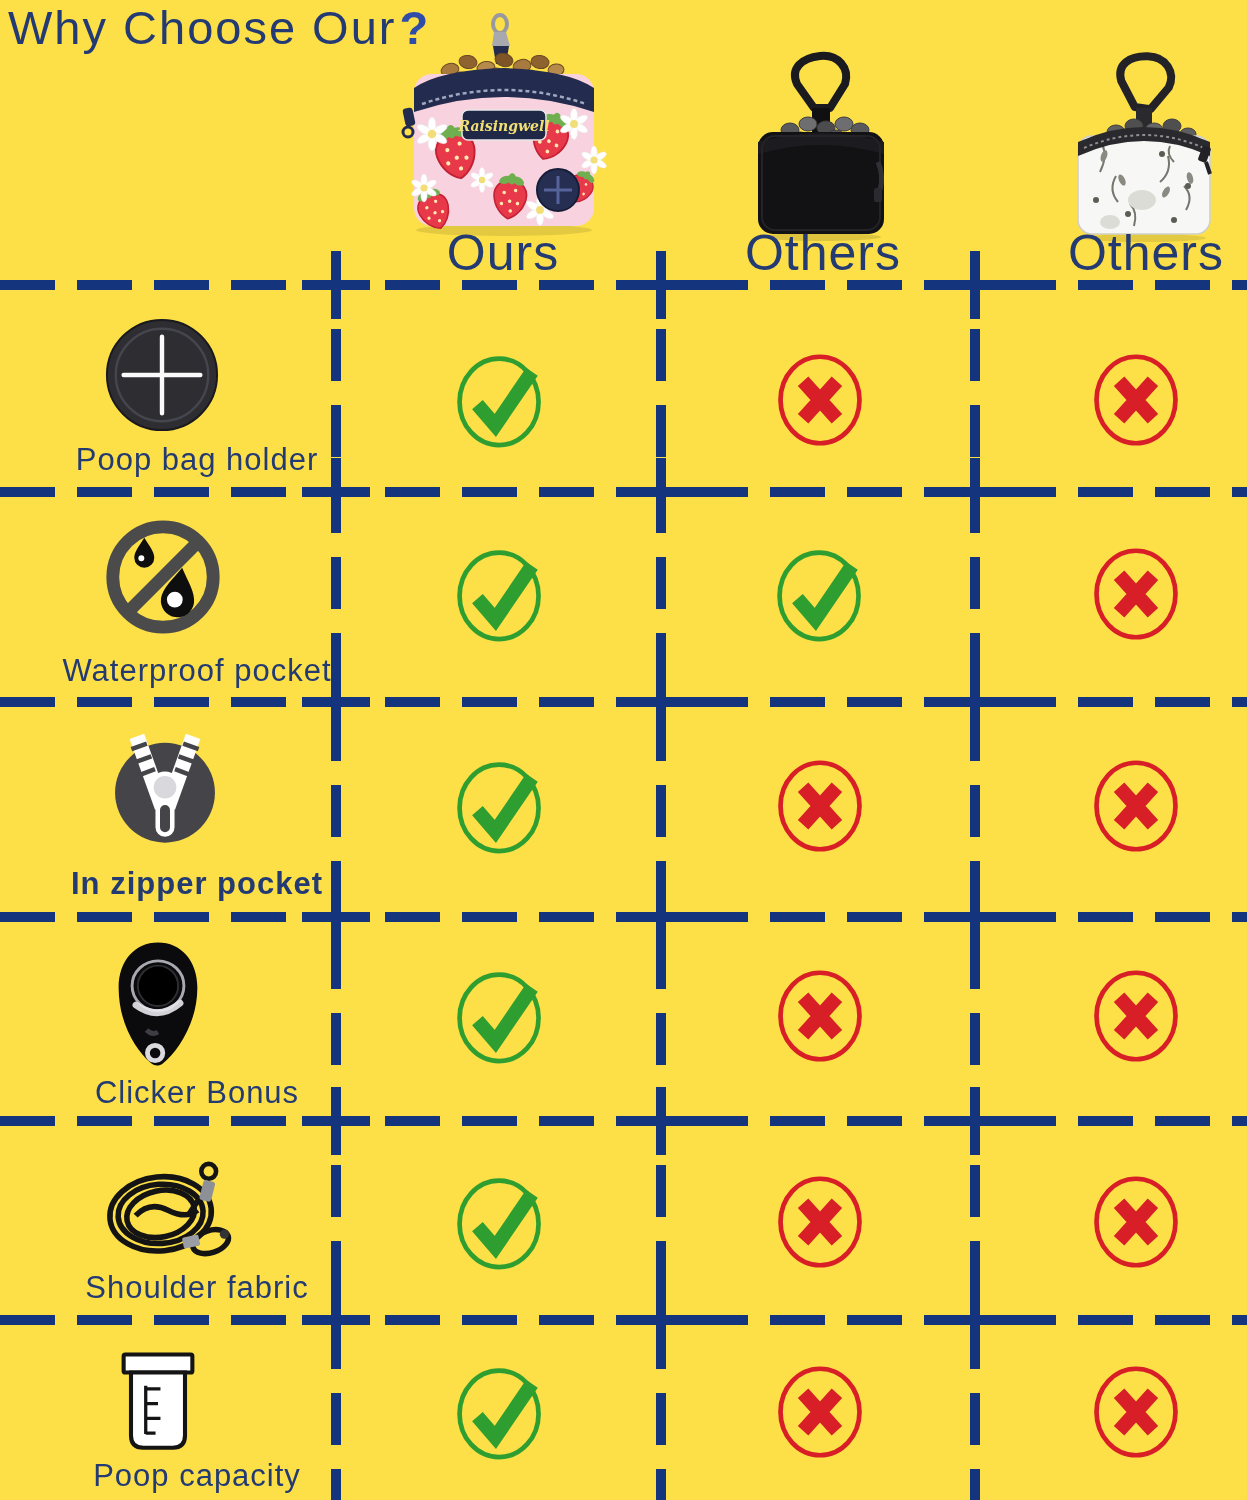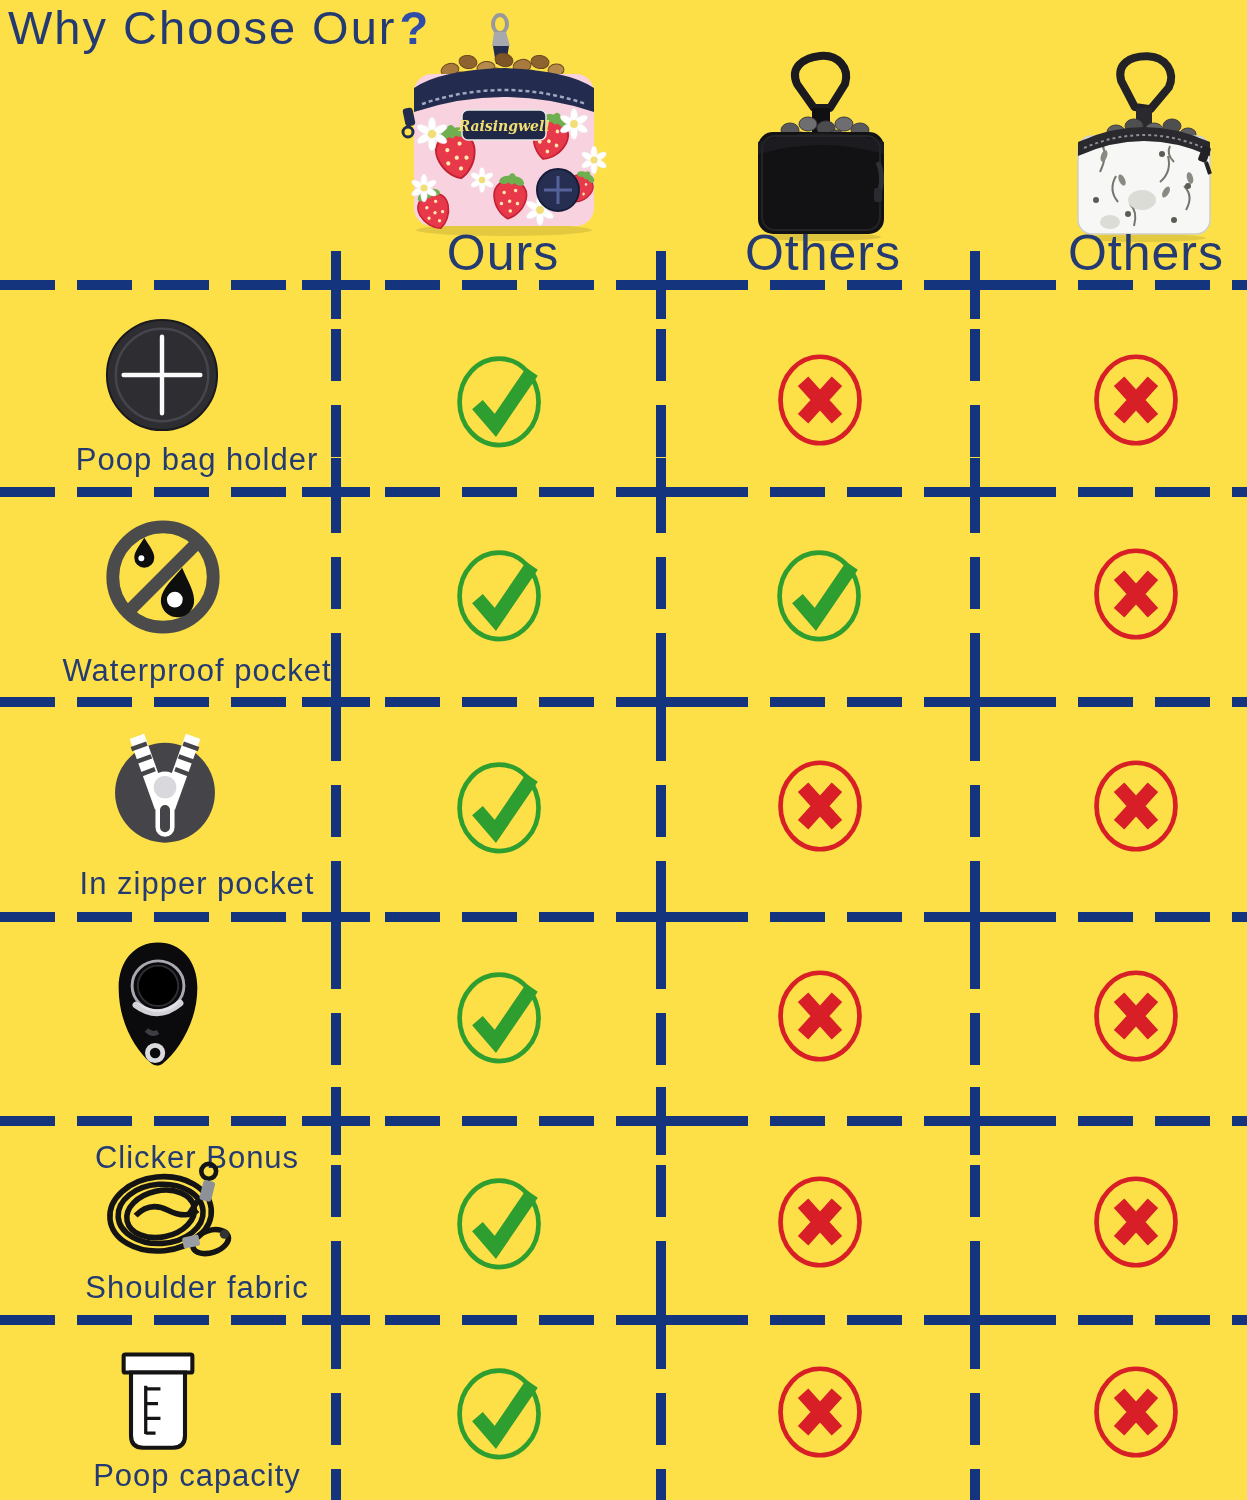--- a/index.html
+++ b/index.html
@@ -305,21 +305,21 @@
             <path d="M33 34 l17 -6"></path>
             <path d="M38 48 l16 -6"></path>
       <path d="M102 20 l-17 -6"></path>
             <path d="M97 34 l-17 -6"></path>
             <path d="M92 48 l-16 -6"></path>
     </g>
     <circle cx="65" cy="62" r="15" fill="#d9d9dd" stroke="#ffffff" stroke-width="5"></circle>
     <rect x="57" y="79" width="16" height="35" rx="8" fill="#444449" stroke="#ffffff" stroke-width="5"></rect>
   </svg>
       </div>
-      <div class="feature-label" style="top: 884px;">In zipper pocket</div>
+      <div class="feature-label" style="top: 884px; font-weight: bold;">In zipper pocket</div>
       <div class="abs-center" style="left: 500px; top: 806px; width: 94px; height: 102px;">
         <svg viewBox="0 0 100 108" xmlns="http://www.w3.org/2000/svg" width="100%" height="100%">
     <ellipse cx="49" cy="56" rx="42" ry="46" fill="none" style="stroke:var(--green)" stroke-width="5"></ellipse>
     <path d="M26 59 L45 81 L84 24" fill="none" style="stroke:var(--green)" stroke-width="15"></path>
   </svg>
       </div>
       <div class="abs-center" style="left: 820px; top: 806px; width: 94px; height: 102px;">
         <svg viewBox="0 0 100 108" xmlns="http://www.w3.org/2000/svg" width="100%" height="100%">
     <ellipse cx="50" cy="54" rx="42" ry="46" fill="none" style="stroke:var(--red)" stroke-width="5"></ellipse>
     <path d="M32 34 L68 74 M68 34 L32 74" fill="none" style="stroke:var(--red)" stroke-width="15"></path>
@@ -334,21 +334,21 @@
       <div class="abs-center" style="left: 158px; top: 1005px; width: 96px; height: 138px;">
         <svg viewBox="0 0 100 140" xmlns="http://www.w3.org/2000/svg" width="100%" height="100%">
     <path d="M50 5 C74 5 91 24 91 52 C91 89 70 119 55 131 C51 134 46 134 42 130 C27 117 9 89 9 52 C9 24 26 5 50 5 Z" fill="#0b0b0d"></path>
     <ellipse cx="50" cy="50" rx="27" ry="26" fill="none" stroke="#a9a9b2" stroke-width="3"></ellipse>
     <circle cx="50" cy="50" r="21" fill="#000000" stroke="#2e2e33" stroke-width="2"></circle>
     <path d="M27 70 Q50 87 73 68" fill="none" stroke="#e7e7ec" stroke-width="7" stroke-linecap="round" opacity="0.9"></path>
     <path d="M38 96 q6 6 12 2" stroke="#3d3d44" stroke-width="5" fill="none"></path>
     <circle cx="47" cy="120" r="8" fill="none" stroke="#d9d9de" stroke-width="5"></circle>
   </svg>
       </div>
-      <div class="feature-label" style="top: 1158px;">Clicker Bonus</div>
+      <div class="feature-label" style="top: 1093px;">Clicker Bonus</div>
       <div class="abs-center" style="left: 500px; top: 1016px; width: 94px; height: 102px;">
         <svg viewBox="0 0 100 108" xmlns="http://www.w3.org/2000/svg" width="100%" height="100%">
     <ellipse cx="49" cy="56" rx="42" ry="46" fill="none" style="stroke:var(--green)" stroke-width="5"></ellipse>
     <path d="M26 59 L45 81 L84 24" fill="none" style="stroke:var(--green)" stroke-width="15"></path>
   </svg>
       </div>
       <div class="abs-center" style="left: 820px; top: 1016px; width: 94px; height: 102px;">
         <svg viewBox="0 0 100 108" xmlns="http://www.w3.org/2000/svg" width="100%" height="100%">
     <ellipse cx="50" cy="54" rx="42" ry="46" fill="none" style="stroke:var(--red)" stroke-width="5"></ellipse>
     <path d="M32 34 L68 74 M68 34 L32 74" fill="none" style="stroke:var(--red)" stroke-width="15"></path>

